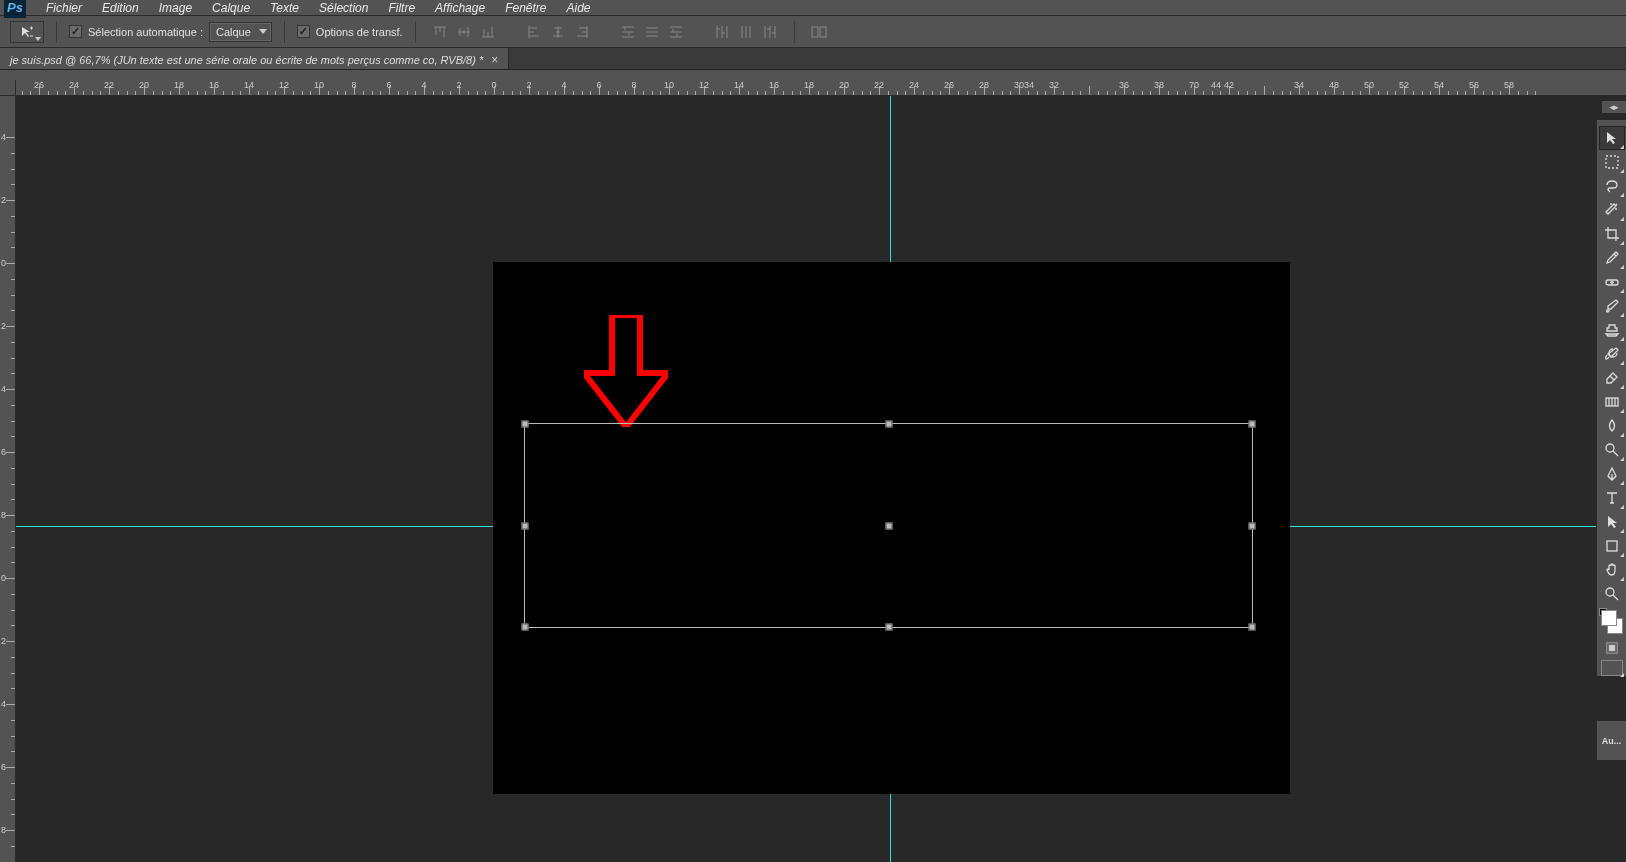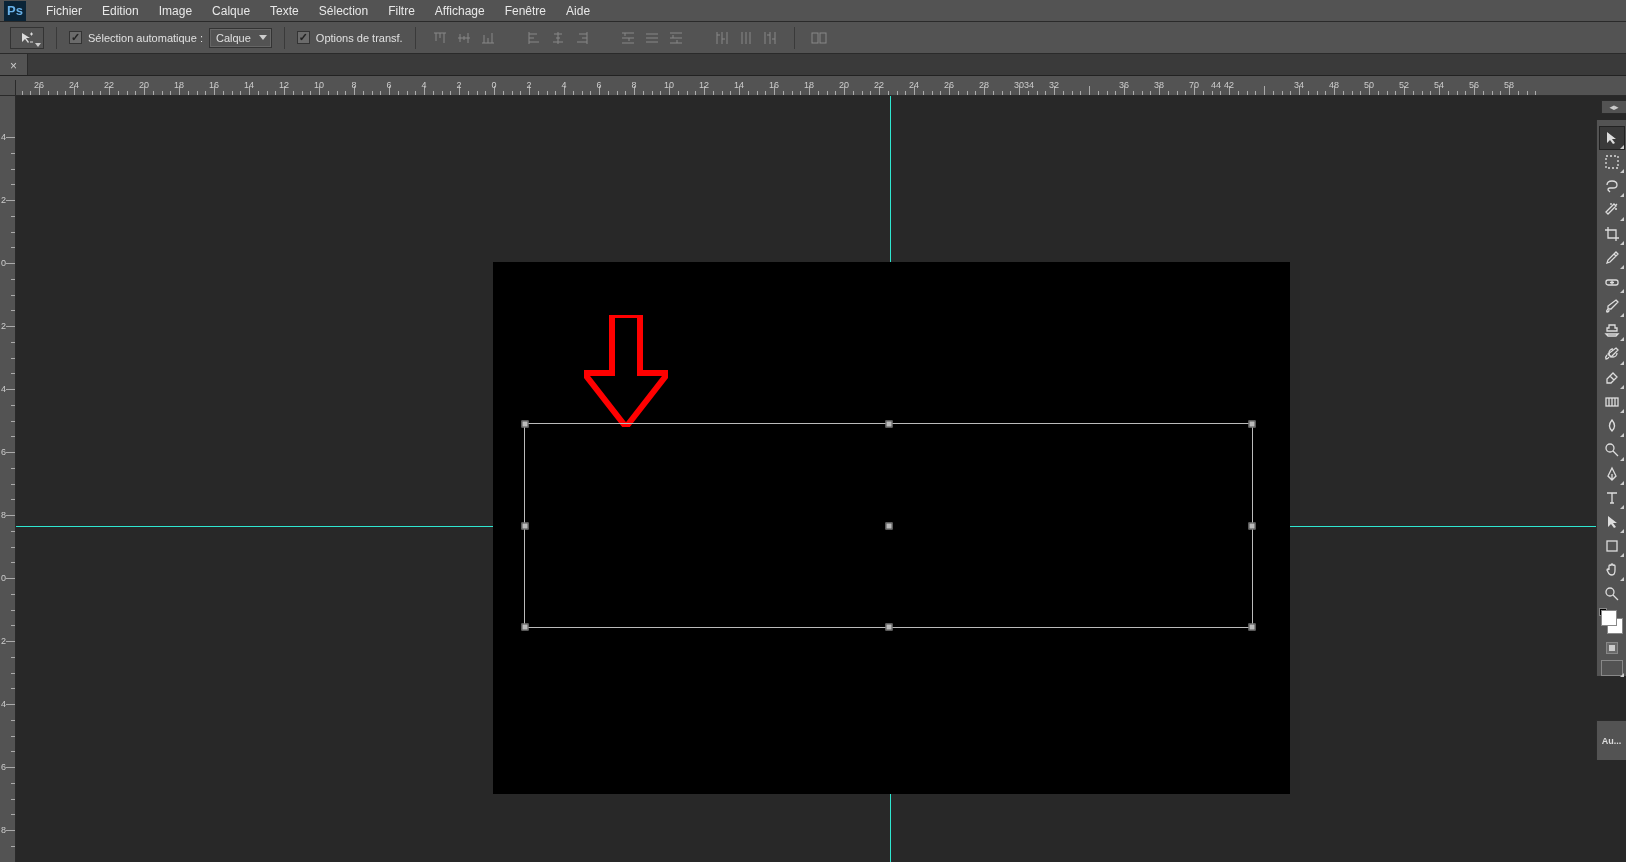--- a/index.html
+++ b/index.html
@@ -8,26 +8,27 @@
     font-size: 12px;
     background: #535353;
     color: #e0e0e0;
     width: 1626px;
     height: 862px;
     overflow: hidden;
     position: relative;
   }
   
   .menu-bar {
-    height: 22px;
+    height: 16px;
     background: #535353;
     display: flex;
     align-items: center;
     padding: 0 4px;
     border-bottom: 1px solid #2a2a2a;
+    font-style: italic;
   }
   .ps-logo {
     width: 22px; height: 20px;
     background: #0a2437;
     color: #68b1e8;
     font-weight: bold;
     font-size: 13px;
     text-align: center;
     line-height: 20px;
     margin-right: 10px;
@@ -396,20 +397,21 @@
   <div class="icon-btn">
       <svg width="16" height="14">
         <rect x="1" y="2" width="6" height="10"></rect>
         <rect x="9" y="2" width="6" height="10"></rect>
       </svg>
     </div>
 </div>
 
 <div class="doc-tabs">
   <div class="doc-tab">
+    <span>je suis.psd @ 66,7% (JUn texte est une série orale ou écrite de mots perçus comme co, RVB/8) *</span>
     <span class="close-x">×</span>
   </div>
 </div>
 
 <div class="workspace">
   <div class="ruler-corner"></div>
   <div class="ruler-h">
       <div class="ruler-h-inner" id="ruler-h">
         <div class="h-tick" style="left: 5.5px;"></div>
         <div class="h-tick" style="left: 14.25px;"></div>

